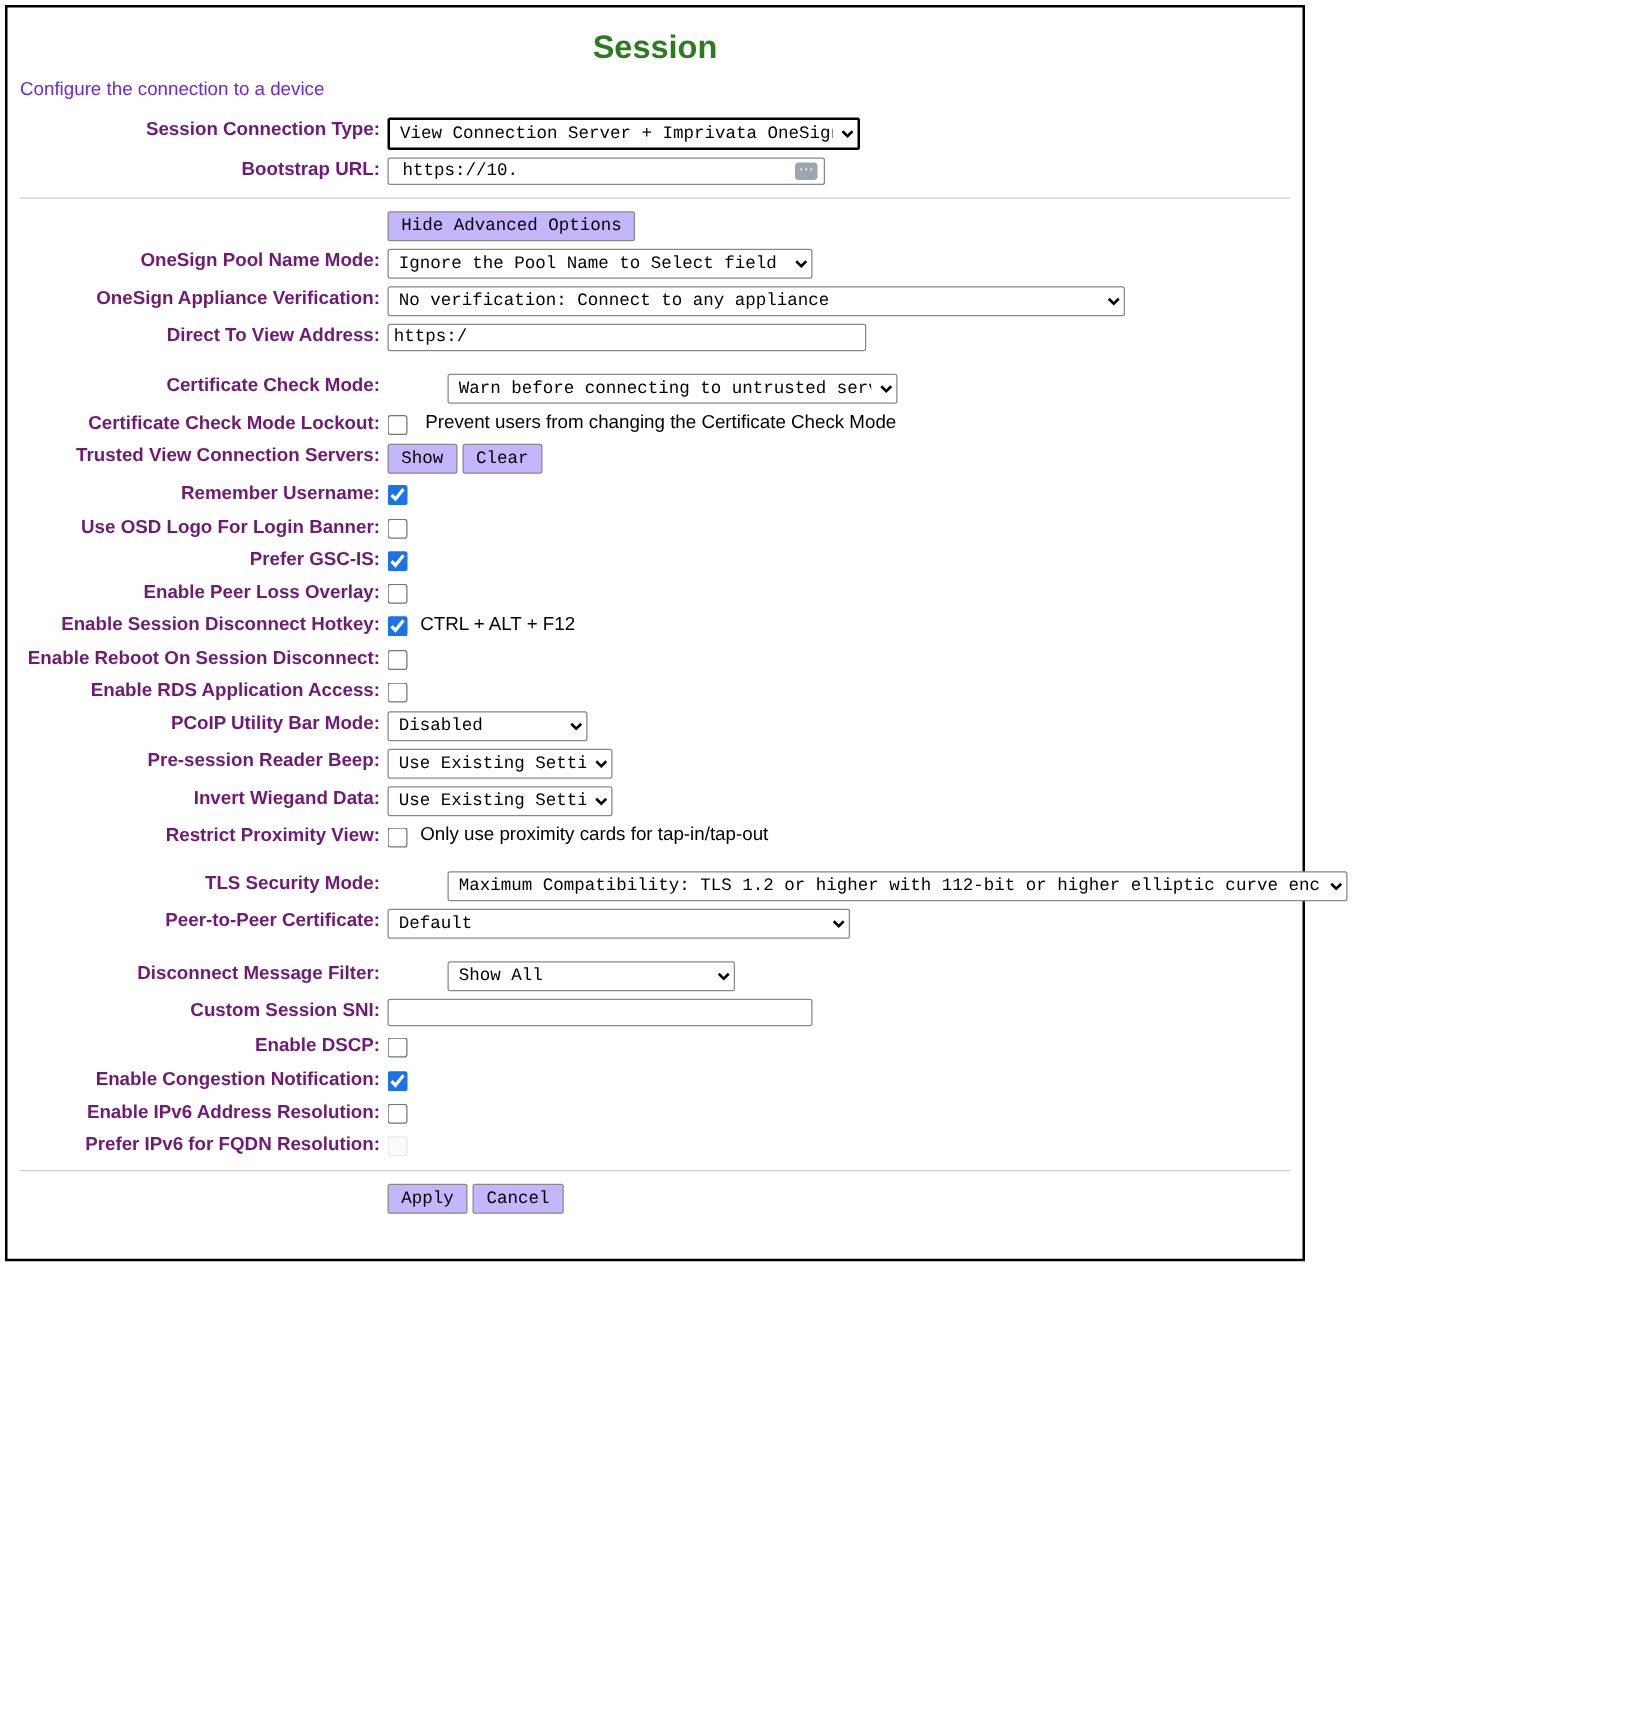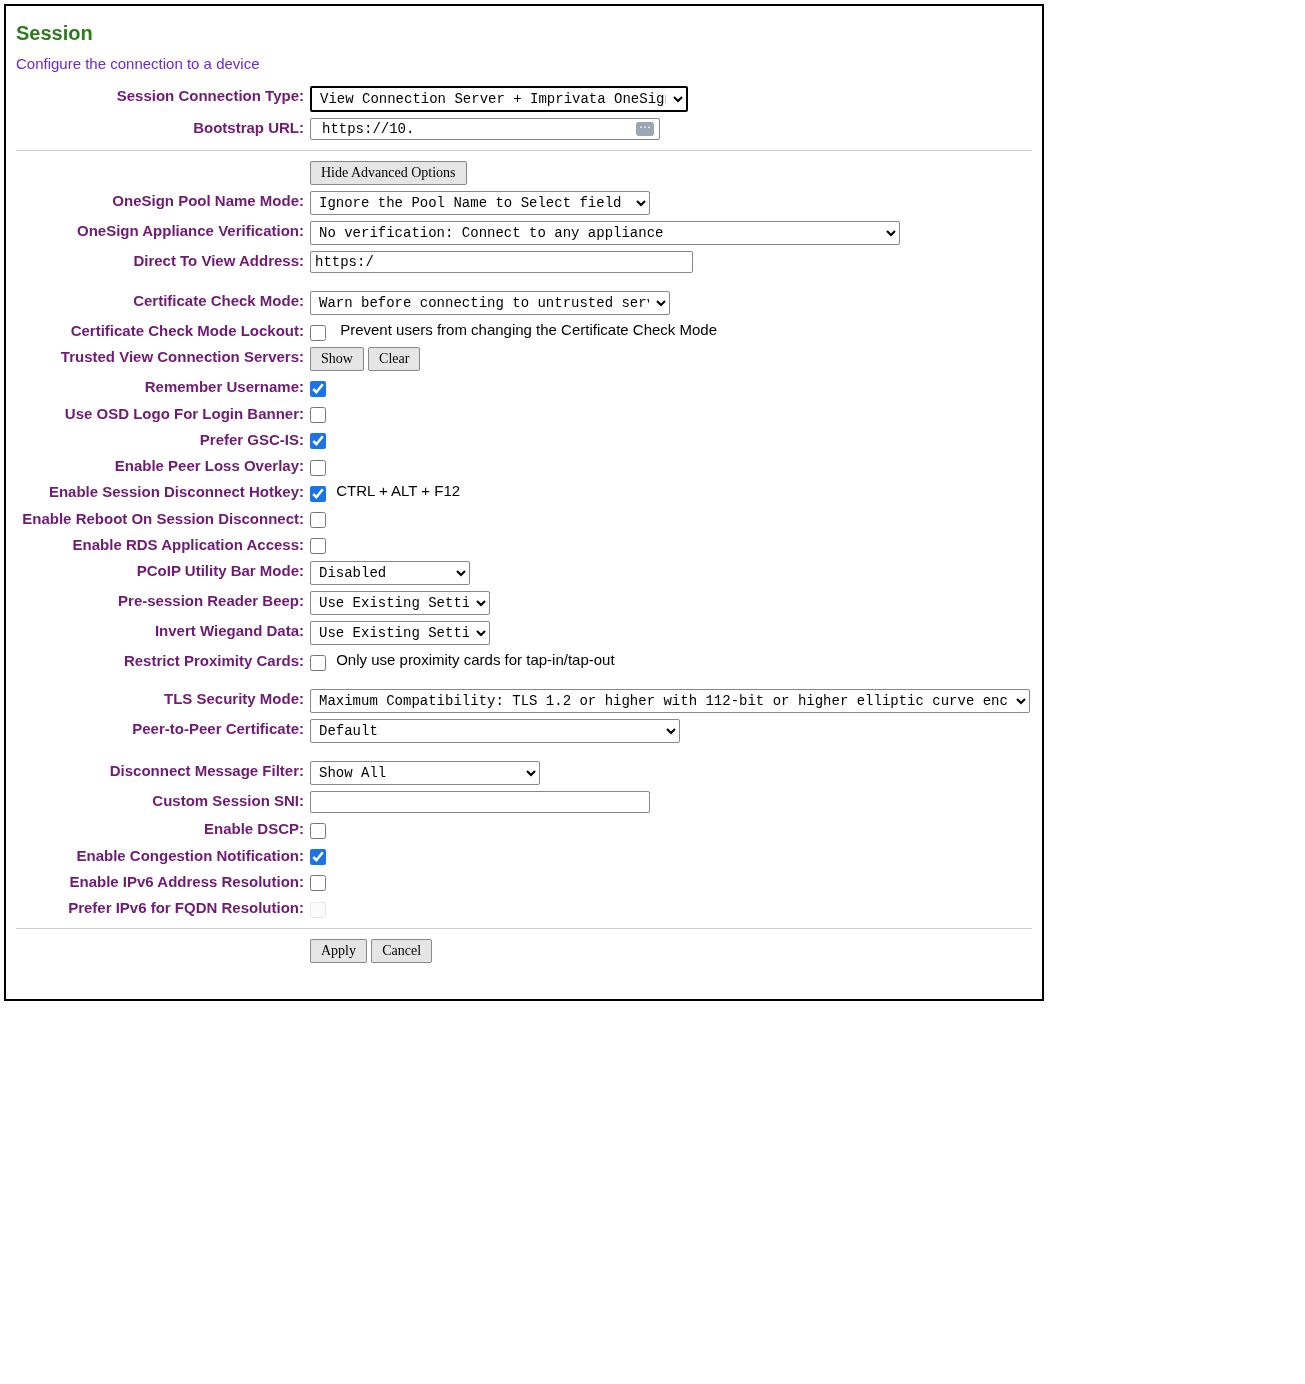--- a/index.html
+++ b/index.html
@@ -12,23 +12,24 @@
     color: #000;
   }
   .frame {
     border: 2px solid #000;
     margin: 4px;
     padding: 10px 10px 30px 10px;
     width: 1040px;
   }
   h2.title {
     color: #2e7b1f;
-    font-size: 20px;
+    font-size: 26px;
     font-weight: bold;
     margin: 6px 0 10px 0;
+    text-align: center;
   }
   .subtitle {
     color: #6d28d9;
     font-size: 15px;
     margin-bottom: 14px;
   }
   hr.sep {
     border: none;
     border-top: 1px solid #ccc;
     margin: 10px 0;
@@ -56,22 +57,22 @@
     font-size: 14px;
     padding: 2px 4px;
     border: 1px solid #888;
     background: #fff;
     border-radius: 2px;
   }
   select.primary-outline {
     border: 2px solid #000;
   }
   button {
-    background: #e5e5e5;
-    font-family: Liberation Serif, serif;
+    background: #c4b5fd;
+    font-family: Liberation Mono, monospace;
     padding: 3px 10px;
     cursor: pointer;
   }
   input[type=checkbox] {
     width: 16px;
     height: 16px;
     accent-color: #1a73e8;
     margin: 3px 4px 0 0;
     vertical-align: middle;
   }
@@ -89,21 +90,21 @@
     background: #9aa7b3;
     border-radius: 3px;
   }
   .kbd-icon::before {
     content: "⋯";
     color: #fff;
     font-size: 12px;
     position: absolute;
     top: -2px; left: 3px;
   }
-  .gap-top { margin-top: 18px; }
+  .gap-top { margin-top: 18px; gap: 48px; }
 </style>
 </head>
 <body>
 
 <div class="frame">
 
   <h2 class="title">Session</h2>
   <div class="subtitle">Configure the connection to a device</div>
 
   <div class="row">
@@ -245,21 +246,21 @@
   <div class="row">
     <div class="label">Invert Wiegand Data:</div>
     <div class="field">
       <select style="width:180px">
         <option>Use Existing Setting</option>
       </select>
     </div>
   </div>
 
   <div class="row">
-    <div class="label">Restrict Proximity Cards:</div>
+    <div class="label">Restrict Proximity View:</div>
     <div class="field">
       <input type="checkbox" style="">
       <span class="inline-text" style="margin-left:2px">Only use proximity cards for tap-in/tap-out</span>
     </div>
   </div>
 
   <div class="row gap-top">
     <div class="label">TLS Security Mode:</div>
     <div class="field">
       <select style="width:720px">

